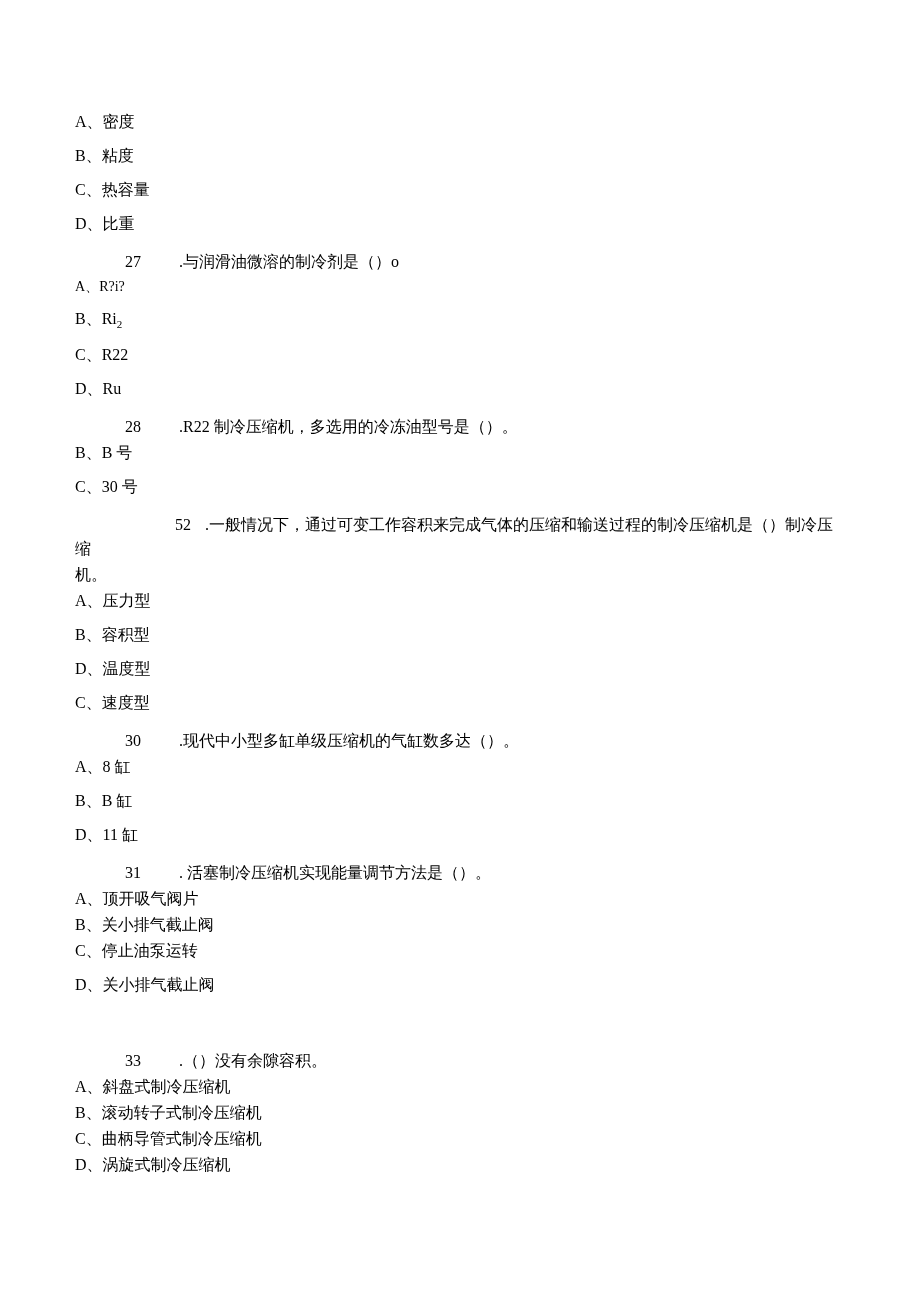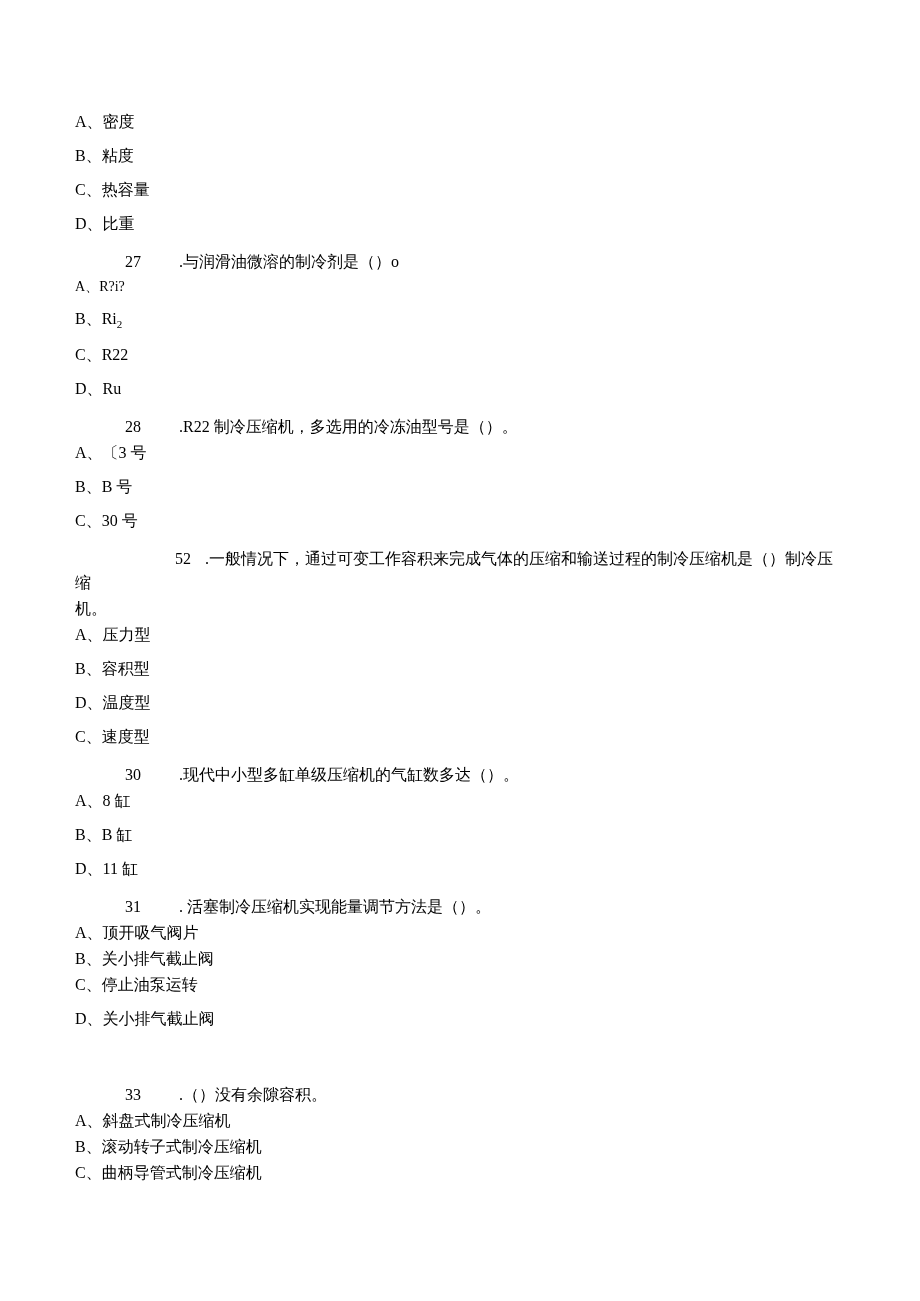--- a/index.html
+++ b/index.html
@@ -77,21 +77,20 @@
     </div>
     <div class="option">C、R22</div>
     <div class="option">D、Ru</div>
   </div>
 
   <div class="group">
     <div class="question">
       <span class="qnum">28</span>
       <span>.R22 制冷压缩机，多选用的冷冻油型号是（）。</span>
     </div>
-    <div class="option">A、〔3 号</div>
     <div class="option">B、B 号</div>
     <div class="option">C、30 号</div>
   </div>
 
   <div class="group">
     <div class="question-wrap">
       <span class="qnum" style="display:inline-block;min-width:30px;margin-right:10px;">52</span>
       <span>.一般情况下，通过可变工作容积来完成气体的压缩和输送过程的制冷压缩机是（）制冷压缩</span>
     </div>
     <div class="stem-cont">机。</div>
@@ -125,15 +124,16 @@
   <div style="height:30px"></div>
 
   <div class="group">
     <div class="question">
       <span class="qnum">33</span>
       <span>.（）没有余隙容积。</span>
     </div>
     <div class="option-tight">A、斜盘式制冷压缩机</div>
     <div class="option-tight">B、滚动转子式制冷压缩机</div>
     <div class="option-tight">C、曲柄导管式制冷压缩机</div>
+    <div class="option">D、涡旋式制冷压缩机</div>
   </div>
 
 </div>
 
 </body></html>

